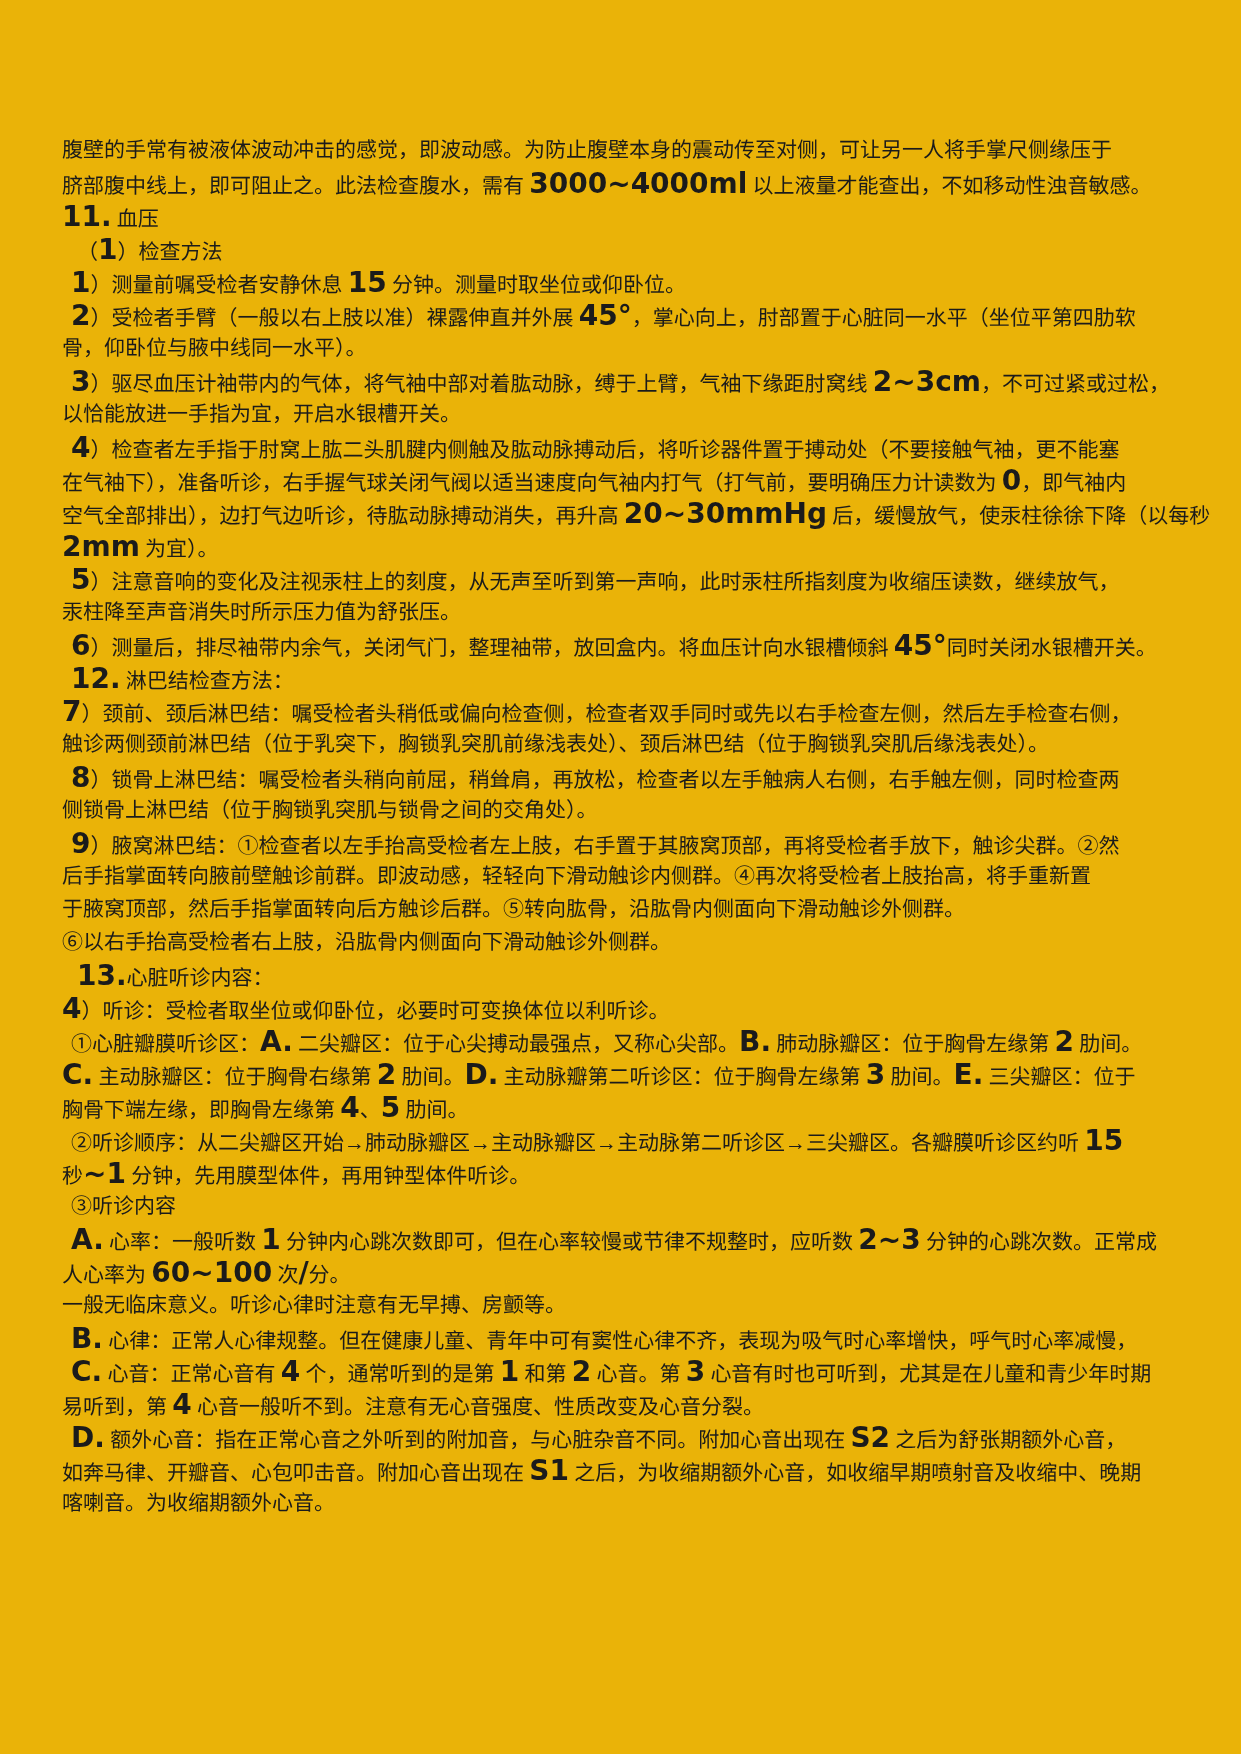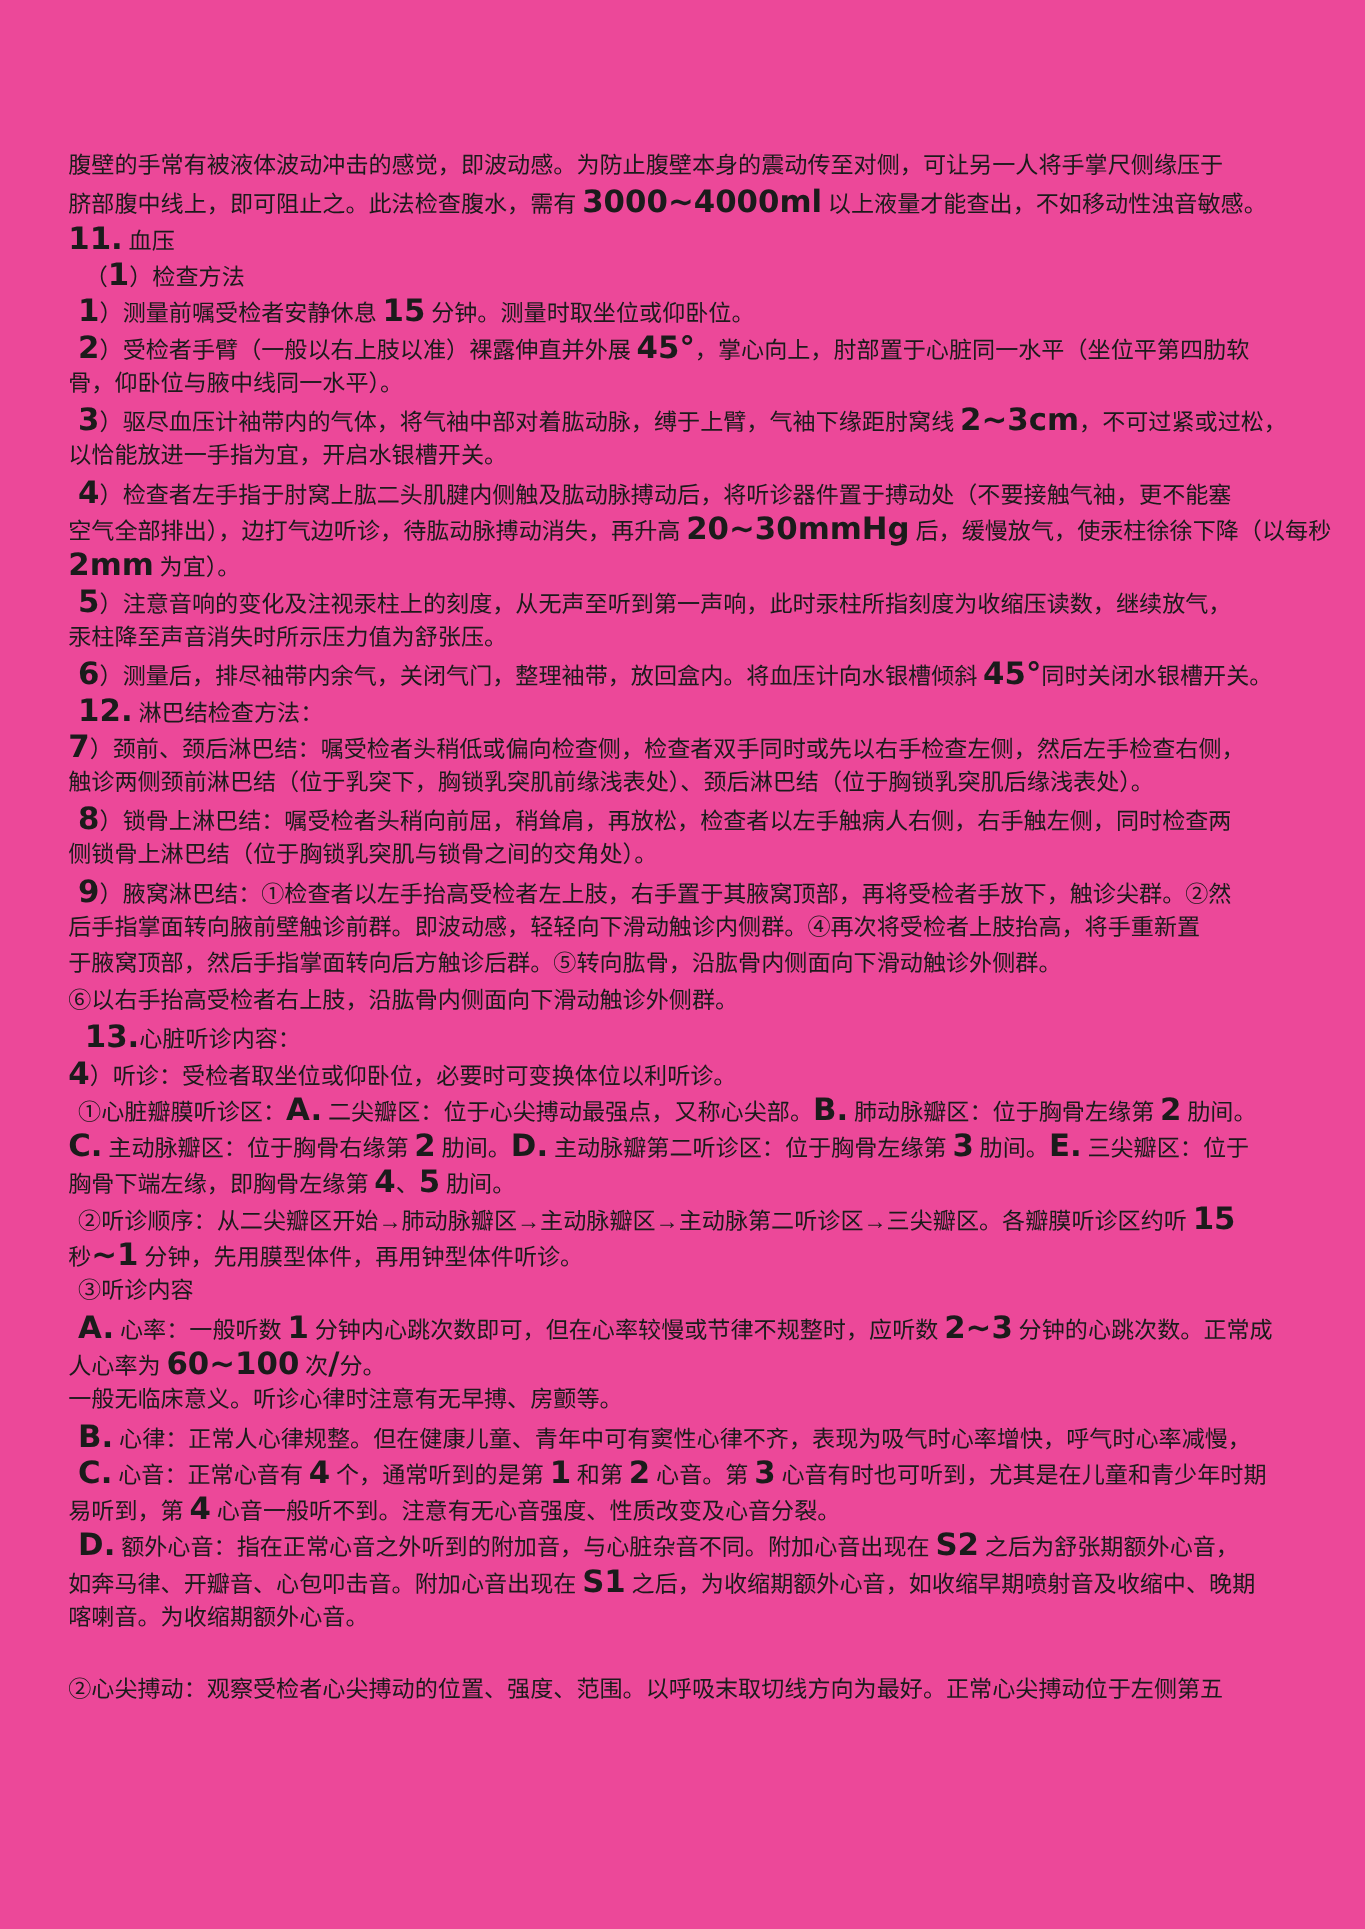--- a/index.html
+++ b/index.html
@@ -11,21 +11,21 @@
     width: 1241px;
     height: 1754px;
     position: relative;
     overflow: hidden;
     font-family: "Liberation Serif", "DejaVu Serif", serif;
     color: #1b1b1b;
   }
   .page {
     position: absolute;
     inset: 0;
-    background: #ec4899;
+    background: #eab308;
   }
   .content {
     position: absolute;
     left: 62px;
     top: 134px;
     width: 1130px;
   }
   .line {
     height: 33px;
     line-height: 33px;
@@ -49,20 +49,21 @@
       <div class="line indent-0">腹壁的手常有被液体波动冲击的感觉，即波动感。为防止腹壁本身的震动传至对侧，可让另一人将手掌尺侧缘压于</div>
       <div class="line indent-0">脐部腹中线上，即可阻止之。此法检查腹水，需有 <span class="lat">3000~4000ml</span> 以上液量才能查出，不如移动性浊音敏感。</div>
       <div class="line indent-0"><span class="lat">11.</span> 血压</div>
       <div class="line indent-2">（<span class="lat">1</span>）检查方法</div>
       <div class="line indent-1"><span class="lat">1</span>）测量前嘱受检者安静休息 <span class="lat">15</span> 分钟。测量时取坐位或仰卧位。</div>
       <div class="line indent-1"><span class="lat">2</span>）受检者手臂（一般以右上肢以准）裸露伸直并外展 <span class="lat">45°</span>，掌心向上，肘部置于心脏同一水平（坐位平第四肋软</div>
       <div class="line indent-0">骨，仰卧位与腋中线同一水平）。</div>
       <div class="line indent-1"><span class="lat">3</span>）驱尽血压计袖带内的气体，将气袖中部对着肱动脉，缚于上臂，气袖下缘距肘窝线 <span class="lat">2~3cm</span>，不可过紧或过松，</div>
       <div class="line indent-0">以恰能放进一手指为宜，开启水银槽开关。</div>
       <div class="line indent-1"><span class="lat">4</span>）检查者左手指于肘窝上肱二头肌腱内侧触及肱动脉搏动后，将听诊器件置于搏动处（不要接触气袖，更不能塞</div>
+      <div class="line indent-0">在气袖下），准备听诊，右手握气球关闭气阀以适当速度向气袖内打气（打气前，要明确压力计读数为 <span class="lat">0</span>，即气袖内</div>
       <div class="line indent-0">空气全部排出），边打气边听诊，待肱动脉搏动消失，再升高 <span class="lat">20~30mmHg</span> 后，缓慢放气，使汞柱徐徐下降（以每秒</div>
       <div class="line indent-0"><span class="lat">2mm</span> 为宜）。</div>
       <div class="line indent-1"><span class="lat">5</span>）注意音响的变化及注视汞柱上的刻度，从无声至听到第一声响，此时汞柱所指刻度为收缩压读数，继续放气，</div>
       <div class="line indent-0">汞柱降至声音消失时所示压力值为舒张压。</div>
       <div class="line indent-1"><span class="lat">6</span>）测量后，排尽袖带内余气，关闭气门，整理袖带，放回盒内。将血压计向水银槽倾斜 <span class="lat">45°</span>同时关闭水银槽开关。</div>
       <div class="line indent-1"><span class="lat">12.</span> 淋巴结检查方法：</div>
       <div class="line indent-0"><span class="lat">7</span>）颈前、颈后淋巴结：嘱受检者头稍低或偏向检查侧，检查者双手同时或先以右手检查左侧，然后左手检查右侧，</div>
       <div class="line indent-0">触诊两侧颈前淋巴结（位于乳突下，胸锁乳突肌前缘浅表处）、颈后淋巴结（位于胸锁乳突肌后缘浅表处）。</div>
       <div class="line indent-1"><span class="lat">8</span>）锁骨上淋巴结：嘱受检者头稍向前屈，稍耸肩，再放松，检查者以左手触病人右侧，右手触左侧，同时检查两</div>
       <div class="line indent-0">侧锁骨上淋巴结（位于胸锁乳突肌与锁骨之间的交角处）。</div>
@@ -81,15 +82,14 @@
       <div class="line indent-1"><span class="lat">A.</span> 心率：一般听数 <span class="lat">1</span> 分钟内心跳次数即可，但在心率较慢或节律不规整时，应听数 <span class="lat">2~3</span> 分钟的心跳次数。正常成</div>
       <div class="line indent-0">人心率为 <span class="lat">60~100</span> 次<span class="lat">/</span>分。</div>
       <div class="line indent-0">一般无临床意义。听诊心律时注意有无早搏、房颤等。</div>
       <div class="line indent-1"><span class="lat">B.</span> 心律：正常人心律规整。但在健康儿童、青年中可有窦性心律不齐，表现为吸气时心率增快，呼气时心率减慢，</div>
       <div class="line indent-1"><span class="lat">C.</span> 心音：正常心音有 <span class="lat">4</span> 个，通常听到的是第 <span class="lat">1</span> 和第 <span class="lat">2</span> 心音。第 <span class="lat">3</span> 心音有时也可听到，尤其是在儿童和青少年时期</div>
       <div class="line indent-0">易听到，第 <span class="lat">4</span> 心音一般听不到。注意有无心音强度、性质改变及心音分裂。</div>
       <div class="line indent-1"><span class="lat">D.</span> 额外心音：指在正常心音之外听到的附加音，与心脏杂音不同。附加心音出现在 <span class="lat">S2</span> 之后为舒张期额外心音，</div>
       <div class="line indent-0">如奔马律、开瓣音、心包叩击音。附加心音出现在 <span class="lat">S1</span> 之后，为收缩期额外心音，如收缩早期喷射音及收缩中、晚期</div>
       <div class="line indent-0">喀喇音。为收缩期额外心音。</div>
       <div class="line indent-0"></div>
-      <div class="line indent-0">②心尖搏动：观察受检者心尖搏动的位置、强度、范围。以呼吸末取切线方向为最好。正常心尖搏动位于左侧第五</div>
     </div>
 </div>
 
 </body></html>

